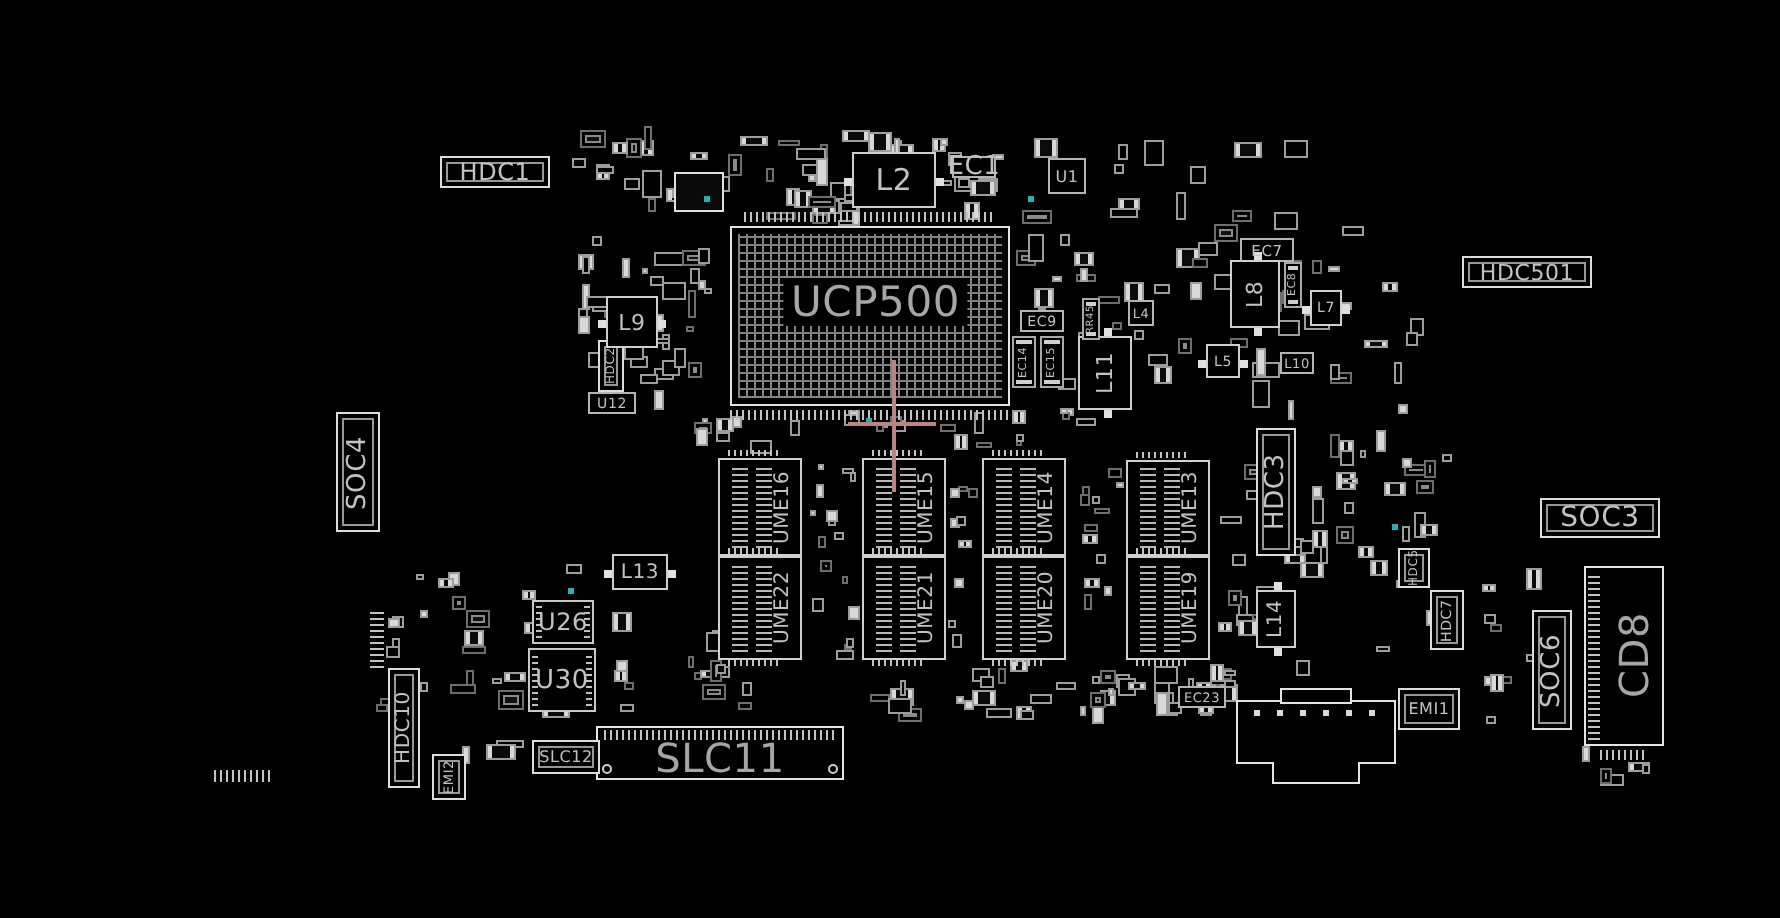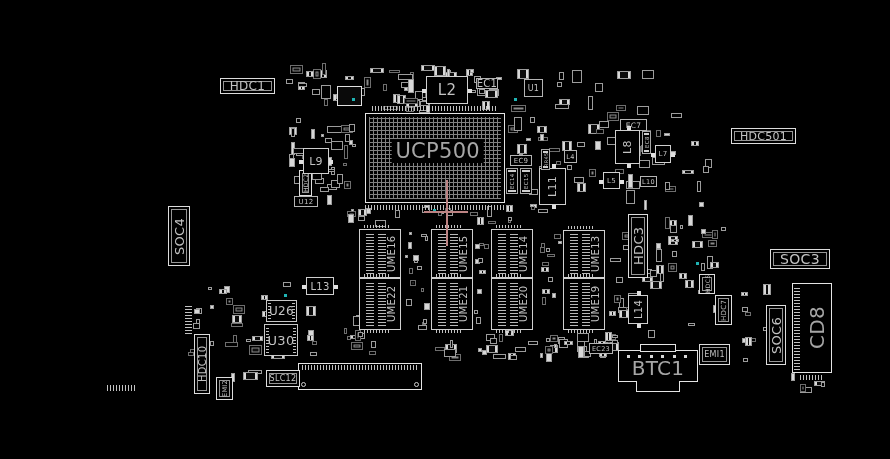--- a/index.html
+++ b/index.html
@@ -474,28 +474,28 @@
         <div class="lbl" style="font-size: 8px;">EMI1</div>
       </div>
       <div class="comp bga" style="left: 792px; top: 283px; width: 40px; height: 90px;">
         <div class="strip ticksy" style="left: 1px; top: 2px; width: 6px; height: 84px;"></div>
         <div class="lbl v dim" style="font-size: 20px; left: 10px;">CD8</div>
       </div>
       <div class="comp bga" style="left: 298px; top: 363px; width: 124px; height: 27px;">
         <div class="strip ticksx" style="left: 3px; top: 1px; width: 116px; height: 5px;"></div>
         <div class="cpad" style="left: 2px; top: 18px; width: 5px; height: 5px;"></div>
         <div class="cpad" style="left: 115px; top: 18px; width: 5px; height: 5px;"></div>
+        <div class="lbl dim" style="font-size: 20px; top: 5px;">SLC11</div>
       </div>
       <div class="comp conn" style="left: 266px; top: 370px; width: 34px; height: 17px;">
         <div class="lbl" style="font-size: 8px;">SLC12</div>
       </div>
       <div class="comp" style="left: 618px; top: 342px; width: 80px; height: 50px; background: transparent;">
         <div class="bga" style="left: 0px; top: 8px; width: 80px; height: 32px; background: rgb(0, 0, 0);">
           <div class="strip" style="left: 8px; top: 4px; width: 64px; height: 3px; background: repeating-linear-gradient(90deg, rgb(216, 216, 216) 0px, rgb(216, 216, 216) 3px, transparent 3px, transparent 11.5px);"></div>
-          <div class="lbl dim" style="font-size: 20px; top: 4px;">BTC1</div>
         </div>
         <div class="bga" style="left: 22px; top: 2px; width: 36px; height: 8px; background: rgb(0, 0, 0);"></div>
         <div class="bga" style="left: 18px; top: 39px; width: 44px; height: 11px; background: rgb(0, 0, 0); border-top: none;"></div>
       </div>
       <div class="comp bga" style="left: 365px; top: 113px; width: 140px; height: 90px;">
         <div class="mesh" style="left: 3px; top: 3px; width: 132px; height: 82px;"></div>
         <div class="lbl dim badge" style="font-size: 21px; left: 52%; top: 42%;">UCP500</div>
       </div>
       <div class="comp chip" style="left: 266px; top: 300px; width: 31px; height: 22px;">
         <div class="pincol" style="left: 1px; top: 2px; width: 3px; height: 16px;"></div>
@@ -507,21 +507,21 @@
         <div class="pincol" style="left: 28px; top: 2px; width: 3px; height: 26px;"></div>
         <div class="lbl" style="font-size: 13px;">U30</div>
       </div>
       <div class="comp labelbox" style="left: 294px; top: 196px; width: 24px; height: 11px;">
         <div class="lbl" style="font-size: 7px;">U12</div>
       </div>
       <div class="comp labelbox" style="left: 524px; top: 79px; width: 19px; height: 18px;">
         <div class="lbl" style="font-size: 8px;">U1</div>
       </div>
       <div class="comp labelbox" style="left: 476px; top: 78px; width: 22px; height: 11px;">
-        <div class="lbl" style="font-size: 10px; text-align: center;">EC1</div>
+        <div class="lbl" style="font-size: 13px; text-align: center;">EC1</div>
       </div>
       <div class="comp labelbox" style="left: 620px; top: 119px; width: 27px; height: 12px;">
         <div class="lbl" style="font-size: 7.5px;">EC7</div>
       </div>
       <div class="comp labelbox" style="left: 510px; top: 155px; width: 22px; height: 11px;">
         <div class="lbl" style="font-size: 7px;">EC9</div>
       </div>
       <div class="comp labelbox" style="left: 589px; top: 343px; width: 24px; height: 11px;">
         <div class="lbl" style="font-size: 6.5px;">EC23</div>
       </div>

